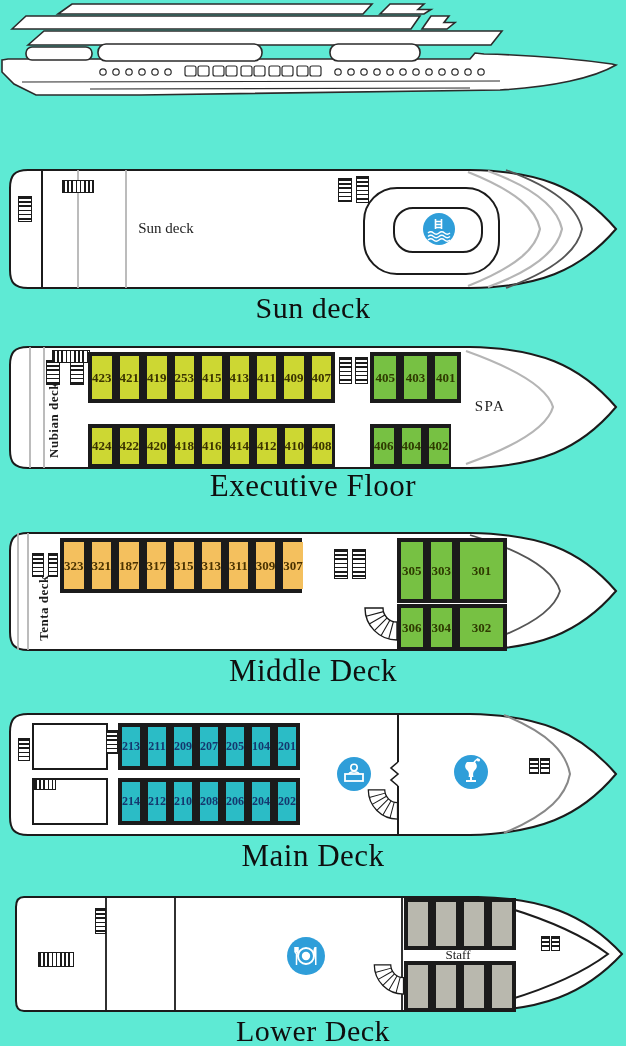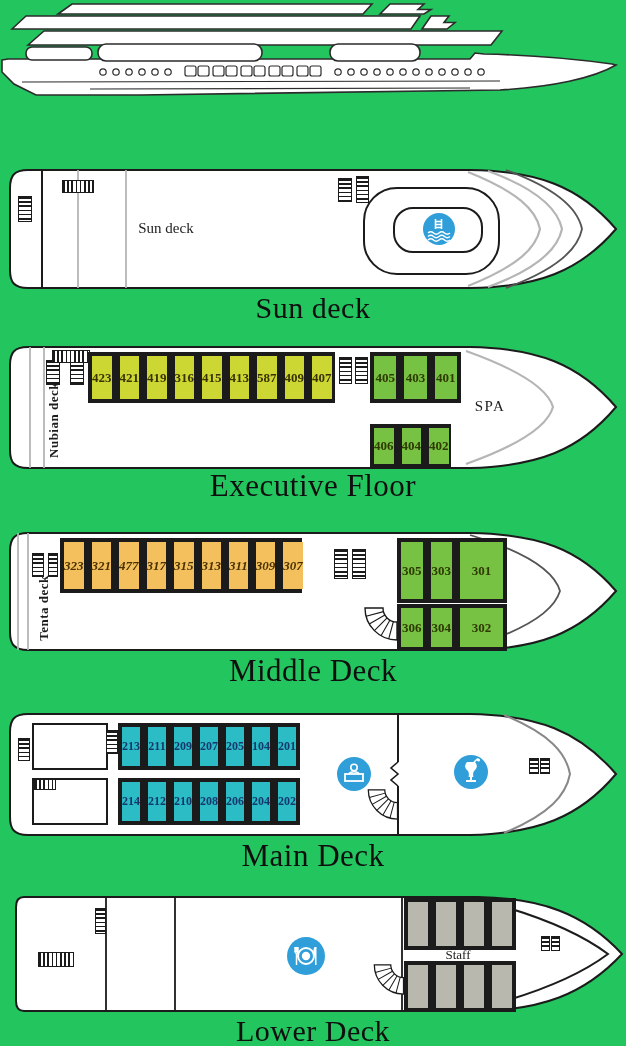--- a/index.html
+++ b/index.html
@@ -1,34 +1,34 @@
 <!DOCTYPE html>
 <html style="--cabin_yellow: #cdd733; --cabin_green: #77c143; --cabin_orange: #f4c05e; --cabin_cyan: #2bbcc6; --staff_gray: #b9b8ae; --icon_circle_blue: #2f9ed9;"><head>
 <meta charset="utf-8">
 <style>
   html,body { margin:0; padding:0; background:#fff; }
-  #stage { position:relative; width:626px; height:1046px; background:#22c55e; overflow:hidden;
+  #stage { position:relative; width:626px; height:1046px; background:#5eead4; overflow:hidden;
            font-family:"Liberation Serif", serif; }
   .deck { position:absolute; }
   .hull { position:absolute; left:0; top:0; }
   .deck-title { position:absolute; left:0; width:626px; text-align:center;
                 font:400 30px "Liberation Serif", serif; color:#0f0f0f; letter-spacing:.5px; }
   .small-label { position:absolute; text-align:center; font:400 15px "Liberation Serif", serif; color:#222; }
   .vlabel { position:absolute; width:100px; height:16px; text-align:center;
             transform:rotate(-90deg); font:700 13px "Liberation Serif", serif;
             color:#1d1d1d; letter-spacing:.5px; }
   .ladder { position:absolute; box-sizing:border-box; border:1.6px solid #1b1b1b; background-color:#fff;
             background-image:repeating-linear-gradient(180deg,#1b1b1b 0 1.6px,transparent 1.6px 4.2px); }
   .ladder.h { background-image:repeating-linear-gradient(90deg,#1b1b1b 0 1.6px,transparent 1.6px 4.2px); }
   .row { position:absolute; display:flex; background:#1b1b1b; padding:4px; gap:8px; box-sizing:border-box; }
   .cabin { flex:1; display:flex; align-items:center; justify-content:center;
            font:700 13px "Liberation Serif", serif; }
   .row.yellow .cabin { background:var(--cabin_yellow); color:#3a3300; }
   .row.green  .cabin { background:var(--cabin_green);  color:#2e3a00; }
-  .row.orange .cabin { background:var(--cabin_orange); color:#4a3200;font-style:italic; }
+  .row.orange .cabin { background:var(--cabin_orange); color:#4a3200; }
   .row.cyan   .cabin { background:var(--cabin_cyan);   color:#14386e; font-size:12px; }
   .row.staff  .cabin { background:var(--staff_gray); }
   .row.wide-last .cabin:last-child { flex:2; }
   .pool-outer { position:absolute; box-sizing:border-box; border:2px solid #1b1b1b; border-radius:34px; background:#fff; }
   .pool-inner { position:absolute; box-sizing:border-box; border:2px solid #1b1b1b; border-radius:20px; background:#fff; }
   .icon { position:absolute; }
   .room { position:absolute; box-sizing:border-box; border:2px solid #1b1b1b; background:#fff; }
 </style>
 </head>
 <body>
@@ -121,34 +121,46 @@
     <div class="ladder" style="left:44px;top:15px;width:14px;height:25px"></div>
     <div class="ladder" style="left:68px;top:15px;width:14px;height:25px"></div>
     <div class="ladder h" style="left:50px;top:5px;width:38px;height:13px"></div>
     <div class="vlabel" style="left:2px;top:67px">Nubian deck</div>
 
     <div class="row yellow" style="left:86px;top:7px;width:247px;height:51px">
 
     <div class="cabin">423</div>
         <div class="cabin">421</div>
         <div class="cabin">419</div>
-        <div class="cabin">316</div>
+        <div class="cabin">253</div>
         <div class="cabin">415</div>
         <div class="cabin">413</div>
-        <div class="cabin">587</div>
+        <div class="cabin">411</div>
         <div class="cabin">409</div>
         <div class="cabin">407</div>
       </div>
     <div class="ladder" style="left:337px;top:12px;width:13px;height:27px"></div>
     <div class="ladder" style="left:353px;top:12px;width:13px;height:27px"></div>
     <div class="row green" style="left:368px;top:7px;width:91px;height:51px">
 
     <div class="cabin">405</div>
         <div class="cabin">403</div>
         <div class="cabin">401</div>
+      </div>
+    <div class="row yellow" style="left:86px;top:79px;width:247px;height:44px">
+
+    <div class="cabin">424</div>
+        <div class="cabin">422</div>
+        <div class="cabin">420</div>
+        <div class="cabin">418</div>
+        <div class="cabin">416</div>
+        <div class="cabin">414</div>
+        <div class="cabin">412</div>
+        <div class="cabin">410</div>
+        <div class="cabin">408</div>
       </div>
     <div class="row green" style="left:368px;top:79px;width:81px;height:44px">
 
     <div class="cabin">406</div>
         <div class="cabin">404</div>
         <div class="cabin">402</div>
       </div>
     <div class="small-label" style="left:463px;top:53px;width:50px;letter-spacing:1.5px">SPA</div>
   </div>
   <div class="deck-title" style="top:468px;font-size:31px">Executive Floor</div>
@@ -160,21 +172,21 @@
       <path d="M468,4 C524,21 552,40 558,60 C552,80 524,99 468,116" fill="none" stroke="#555" stroke-width="1.8"></path>
     </svg>
     <div class="ladder" style="left:30px;top:22px;width:12px;height:24px"></div>
     <div class="ladder" style="left:46px;top:22px;width:10px;height:24px"></div>
     <div class="vlabel" style="left:-8px;top:69px">Tenta deck</div>
 
     <div class="row orange" style="left:58px;top:7px;width:242px;height:55px">
 
     <div class="cabin">323</div>
         <div class="cabin">321</div>
-        <div class="cabin">477</div>
+        <div class="cabin">187</div>
         <div class="cabin">317</div>
         <div class="cabin">315</div>
         <div class="cabin">313</div>
         <div class="cabin">311</div>
         <div class="cabin">309</div>
         <div class="cabin">307</div>
       </div>
     <div class="ladder" style="left:332px;top:18px;width:14px;height:30px"></div>
     <div class="ladder" style="left:350px;top:18px;width:14px;height:30px"></div>
     <div class="row green wide-last" style="left:395px;top:7px;width:110px;height:65px">

